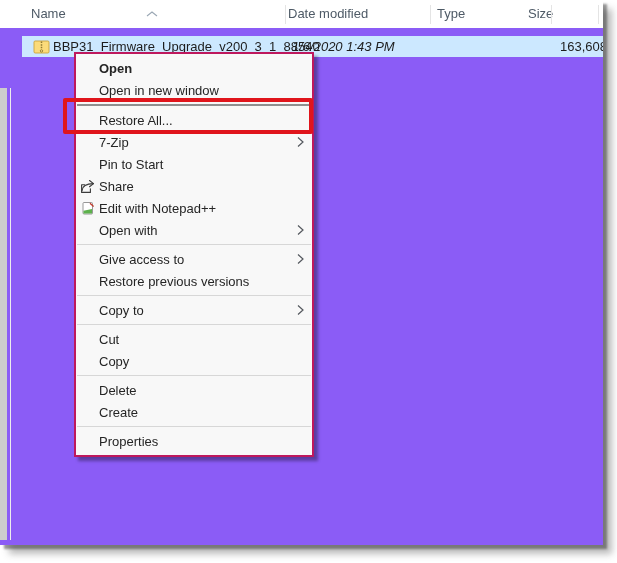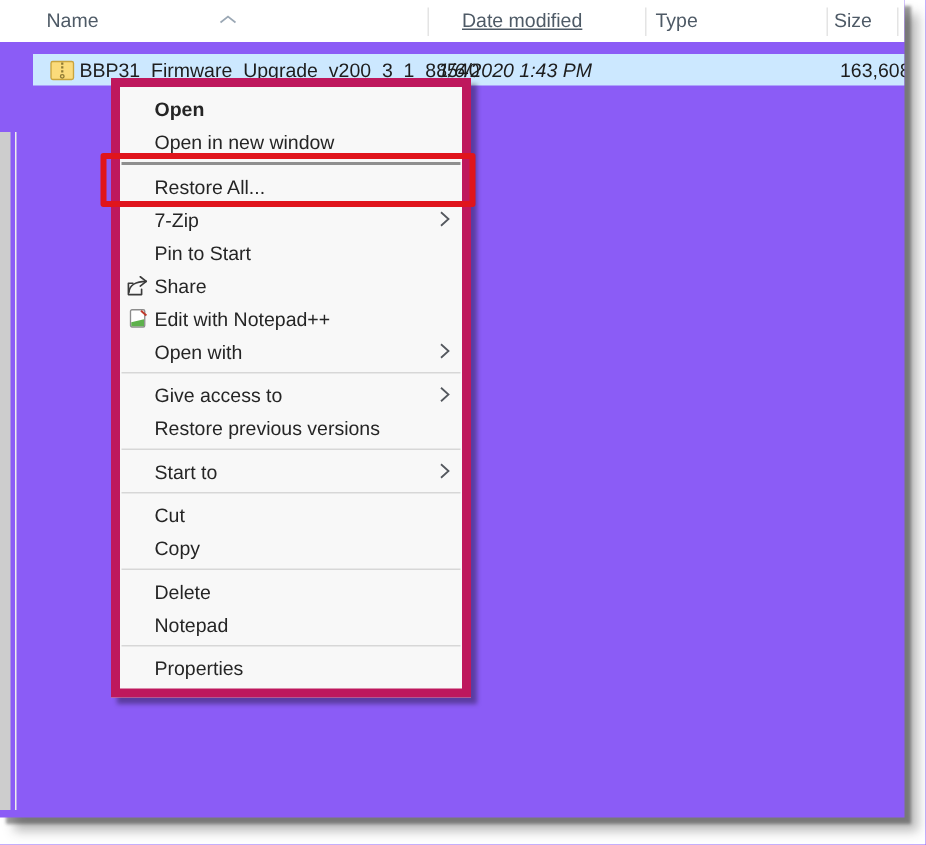--- a/index.html
+++ b/index.html
@@ -17,40 +17,40 @@
     box-shadow:4px 4px 2px rgba(40,40,40,.45), 9px 9px 7px rgba(60,60,60,.35);
     overflow:hidden;
   }
   .corner-chevron{position:absolute;left:1px;top:6px;width:10px;height:6px;}
   .left-strip{position:absolute;left:0;top:88px;width:7px;height:452px;background:#cdcdcd;}
   .left-strip-line{position:absolute;left:10px;top:88px;width:1px;height:452px;background:#ededed;}
 
   
   .list-header{position:absolute;left:0;top:0;right:0;height:28px;background:#fff;}
   .col-label{position:absolute;top:6px;font-size:13px;color:#4e5a66;white-space:nowrap;cursor:default;}
-  .col-name{left:31px;} .col-date{left:308px;text-decoration:underline;} .col-type{left:437px;} .col-size{left:556px;}
+  .col-name{left:31px;} .col-date{left:288px;} .col-type{left:437px;} .col-size{left:528px;}
   .hdr-sep{position:absolute;top:5px;width:1px;height:19px;background:#e4e4e4;}
   .hs1{left:285px;} .hs2{left:430px;} .hs3{left:551px;} .hs4{left:598px;}
   .sort-chevron{position:absolute;left:146px;top:3px;width:12px;height:6px;}
 
   
   .file-row{
     position:absolute;left:22px;right:0;top:36px;height:21px;
     background:#cce8ff;font-size:13px;color:#1d1d1d;line-height:21px;
   }
   .zip-icon{position:absolute;left:11px;top:2px;width:17px;height:17px;}
   .file-name{position:absolute;left:31px;white-space:nowrap;}
   .file-date{position:absolute;left:270px;white-space:nowrap;font-style:italic;}
   .file-type{position:absolute;left:415px;white-space:nowrap;}
   .file-size{position:absolute;right:-4px;white-space:nowrap;}
 
   
   .context-menu{
     position:absolute;left:74px;top:52px;width:240px;
-    background:#f8f8f8;border:6px solid #be185d;
+    background:#f8f8f8;border:2px solid #be185d;
     box-shadow:4px 4px 3px rgba(0,0,0,.35);
     padding:3px 0;z-index:5;box-sizing:border-box;
   }
   .menu-item{
     position:relative;height:22px;display:flex;align-items:center;
     padding-left:23px;font-size:13px;color:#252525;cursor:default;white-space:nowrap;
   }
   .menu-item.bold .mi-label{font-weight:bold;}
   .mi-icon{position:absolute;left:4px;top:50%;transform:translateY(-50%);width:16px;height:16px;display:flex;align-items:center;justify-content:center;}
   .mi-arrow{position:absolute;right:8px;top:50%;transform:translateY(-50%);width:7px;height:11px;display:flex;align-items:center;}
@@ -173,21 +173,21 @@
             </svg>
           </span>
         </div>
         <div class="menu-item">
           <span class="mi-icon"></span>
           <span class="mi-label">Restore previous versions</span>
         </div>
         <div class="menu-sep"></div>
         <div class="menu-item">
           <span class="mi-icon"></span>
-          <span class="mi-label">Start to</span>
+          <span class="mi-label">Copy to</span>
           <span class="mi-arrow">
             <svg viewBox="0 0 7 11" width="7" height="11" fill="none" stroke="#54585e" stroke-width="1.2">
               <path d="M1 1 L6 5.5 L1 10"></path>
             </svg>
           </span>
         </div>
         <div class="menu-sep"></div>
         <div class="menu-item">
           <span class="mi-icon"></span>
           <span class="mi-label">Cut</span>
@@ -196,21 +196,21 @@
           <span class="mi-icon"></span>
           <span class="mi-label">Copy</span>
         </div>
         <div class="menu-sep"></div>
         <div class="menu-item">
           <span class="mi-icon"></span>
           <span class="mi-label">Delete</span>
         </div>
         <div class="menu-item">
           <span class="mi-icon"></span>
-          <span class="mi-label">Notepad</span>
+          <span class="mi-label">Create</span>
         </div>
         <div class="menu-sep"></div>
         <div class="menu-item">
           <span class="mi-icon"></span>
           <span class="mi-label">Properties</span>
         </div>
       </div>
 
   </div>
 </div>

